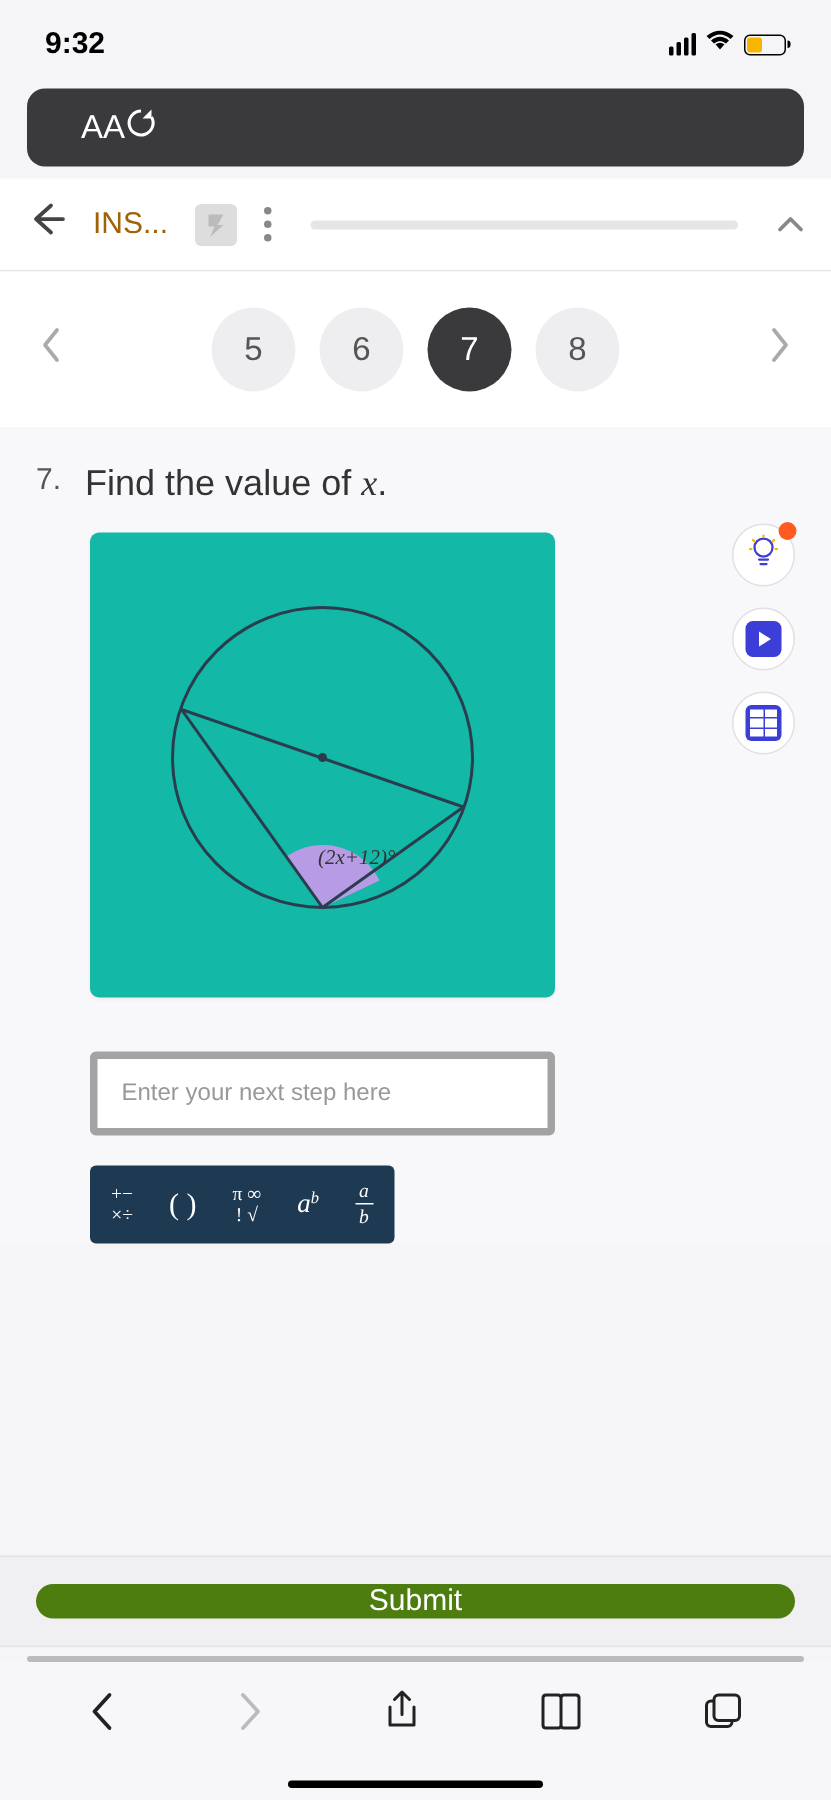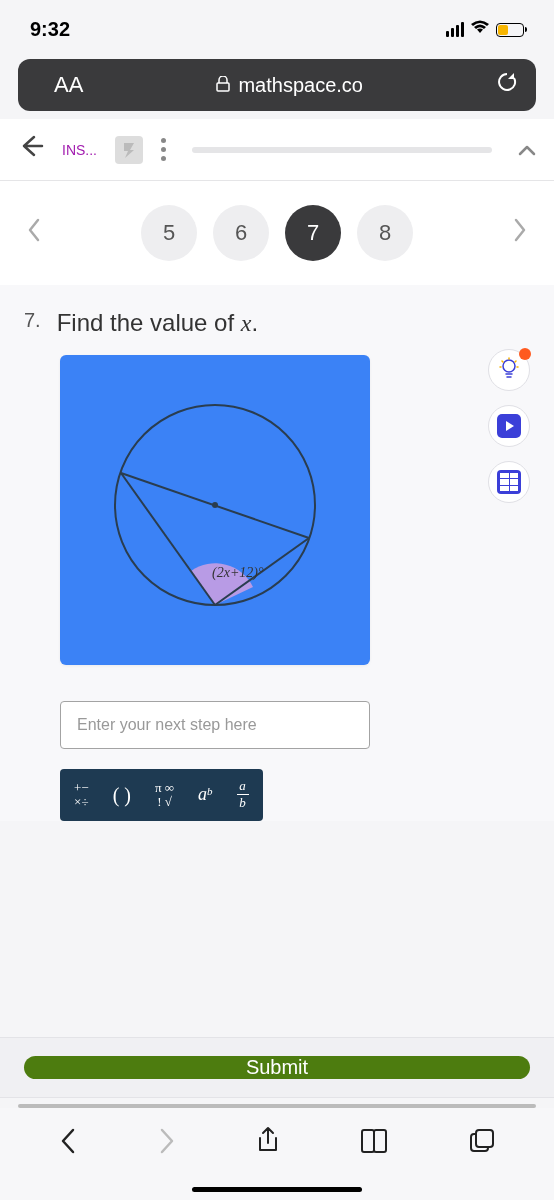--- a/index.html
+++ b/index.html
@@ -57,21 +57,21 @@
     
     .nav-bar {
       background: #fff;
       border-bottom: 1px solid #e5e5e7;
       padding: 14px 18px;
       display: flex;
       align-items: center;
       gap: 18px;
     }
     .back-arrow { font-size: 28px; color: #444; }
-    .breadcrumb-text { font-size: 14px; color: #a21caf; }
+    .breadcrumb-text { font-size: 20px; color: #a16207; }
     .streak-icon {
       width: 28px; height: 28px; background: #ddd; border-radius: 4px;
       display: flex; align-items: center; justify-content: center;
       font-size: 16px; color: #999;
     }
     .more-dots { display: flex; flex-direction: column; gap: 4px; }
     .dot { width: 5px; height: 5px; background: #888; border-radius: 50%; }
     .progress-bar { flex: 1; height: 6px; background: #e5e5e7; border-radius: 3px; margin: 0 8px; }
     .chevron-up { font-size: 20px; color: #888; }
 
@@ -99,21 +99,21 @@
       display: flex;
       gap: 12px;
     }
     .content-col { flex: 1; }
     .q-header { display: flex; gap: 16px; margin-bottom: 18px; }
     .q-num-label { font-size: 20px; color: #555; }
     .q-text { font-size: 24px; color: #333; }
     .var-x { font-style: italic; font-family: 'Times New Roman', serif; }
 
     .diagram-card {
-      background: #3b82f6;
+      background: #14b8a6;
       border-radius: 6px;
       box-shadow: 0 1px 3px rgba(0,0,0,0.06);
       width: 310px;
       height: 310px;
       margin-left: 36px;
       display: flex;
       align-items: center;
       justify-content: center;
       position: relative;
     }
@@ -158,21 +158,21 @@
     .table-icon div { background: #fff; }
 
     
     .input-col {
       margin-left: 36px;
       width: 310px;
     }
     .answer-input {
       margin-top: 36px;
       width: 100%;
-      border: 1px solid #a3a3a3;
+      border: 5px solid #a3a3a3;
       border-radius: 4px;
       padding: 14px 16px;
       font-size: 16px;
       color: #999;
       background: #fff;
     }
 
     .math-toolbar {
       margin-top: 20px;
       background: #1e3a52;
@@ -287,28 +287,20 @@
         </svg>
     </span>
     <div class="battery">
       <div class="battery-fill"></div>
     </div>
   </div>
 </div>
 
 <div class="address-bar">
   <span class="aa-label">AA</span>
-  <div class="url-center">
-    <span>
-      <svg width="14" height="16" viewBox="0 0 14 16">
-          <path d="M3 7 V4 a4 4 0 0 1 8 0 V7 M2 7 h10 a1 1 0 0 1 1 1 v6 a1 1 0 0 1 -1 1 H2 a1 1 0 0 1 -1 -1 V8 a1 1 0 0 1 1 -1 Z" fill="none" stroke="#fff" stroke-width="1.5"></path>
-        </svg>
-    </span>
-    <span>mathspace.co</span>
-  </div>
   <span class="reload-icon">
     <svg width="22" height="22" viewBox="0 0 22 22">
         <path d="M11 3 a8 8 0 1 0 7 4" fill="none" stroke="#fff" stroke-width="2"></path>
         <path d="M18 2 L18 8 L12 8 Z" fill="#fff"></path>
       </svg>
   </span>
 </div>
 
 <div class="nav-bar">
   <span class="back-arrow">

